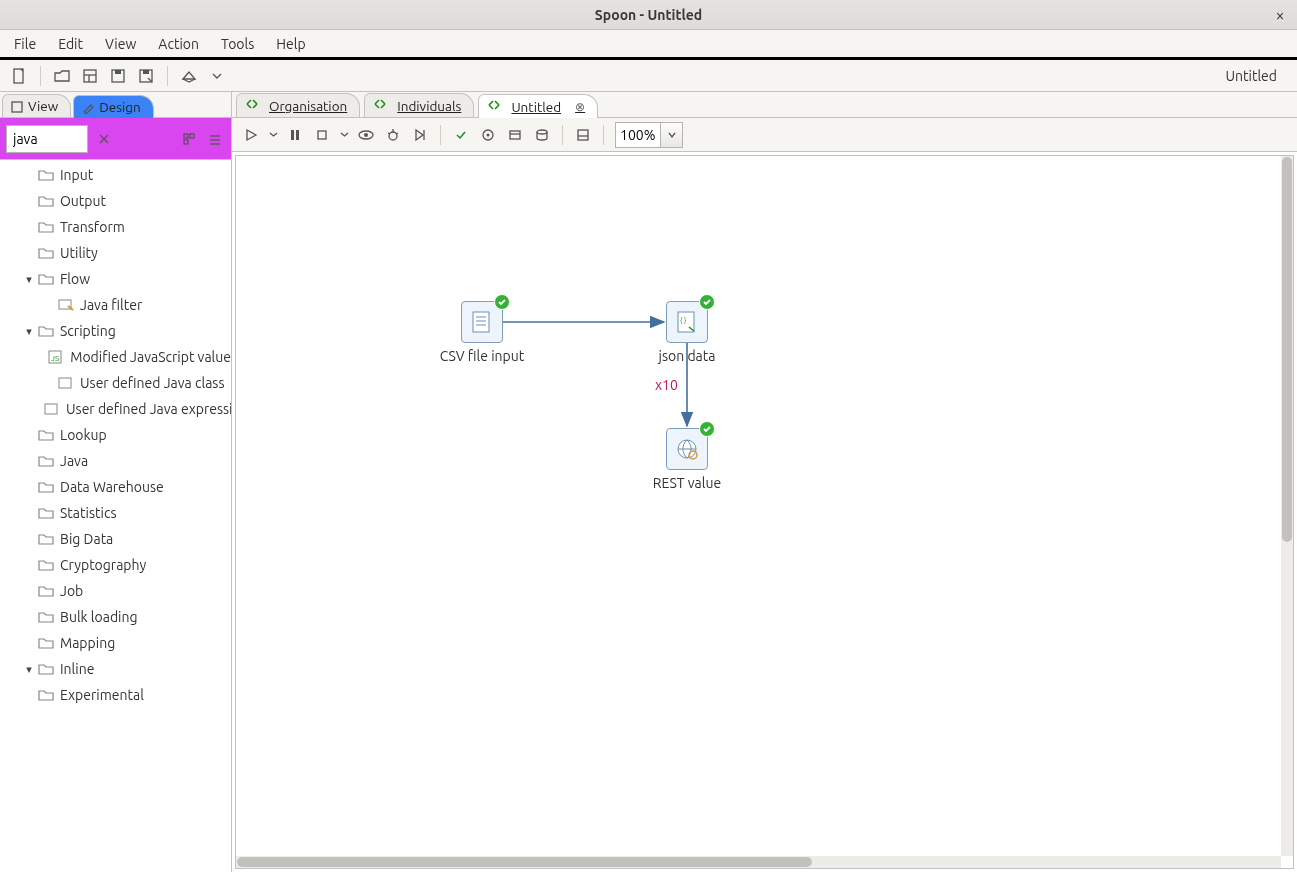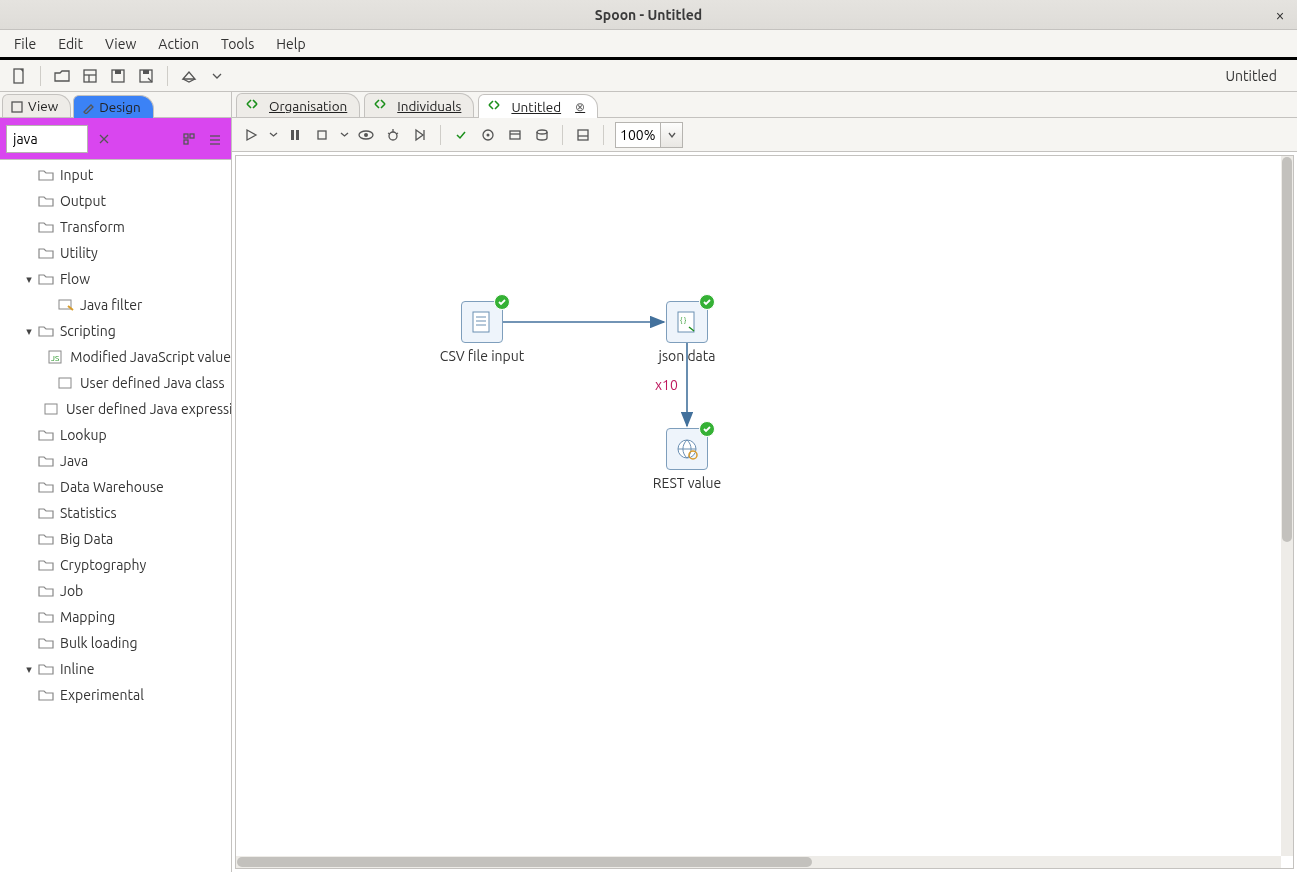--- a/index.html
+++ b/index.html
@@ -627,30 +627,30 @@
           </span>
           <span class="tlabel">Job</span>
         </div>
         <div class="tnode indent1">
           <span class="twisty"></span>
           <span class="folder">
             <svg width="16" height="14">
               <path d="M1 3 L6 3 L8 5 L15 5 L15 12 L1 12 Z" fill="none" stroke="#888" stroke-width="1.2"></path>
             </svg>
           </span>
+          <span class="tlabel">Bulk loading</span>
+        </div>
+        <div class="tnode indent1">
+          <span class="twisty"></span>
+          <span class="folder">
+            <svg width="16" height="14">
+              <path d="M1 3 L6 3 L8 5 L15 5 L15 12 L1 12 Z" fill="none" stroke="#888" stroke-width="1.2"></path>
+            </svg>
+          </span>
           <span class="tlabel">Mapping</span>
-        </div>
-        <div class="tnode indent1">
-          <span class="twisty"></span>
-          <span class="folder">
-            <svg width="16" height="14">
-              <path d="M1 3 L6 3 L8 5 L15 5 L15 12 L1 12 Z" fill="none" stroke="#888" stroke-width="1.2"></path>
-            </svg>
-          </span>
-          <span class="tlabel">Bulk loading</span>
         </div>
         <div class="tnode indent1">
           <span class="twisty">▾</span>
           <span class="folder">
             <svg width="16" height="14">
               <path d="M1 3 L6 3 L8 5 L15 5 L15 12 L1 12 Z" fill="none" stroke="#888" stroke-width="1.2"></path>
             </svg>
           </span>
           <span class="tlabel">Inline</span>
         </div>

